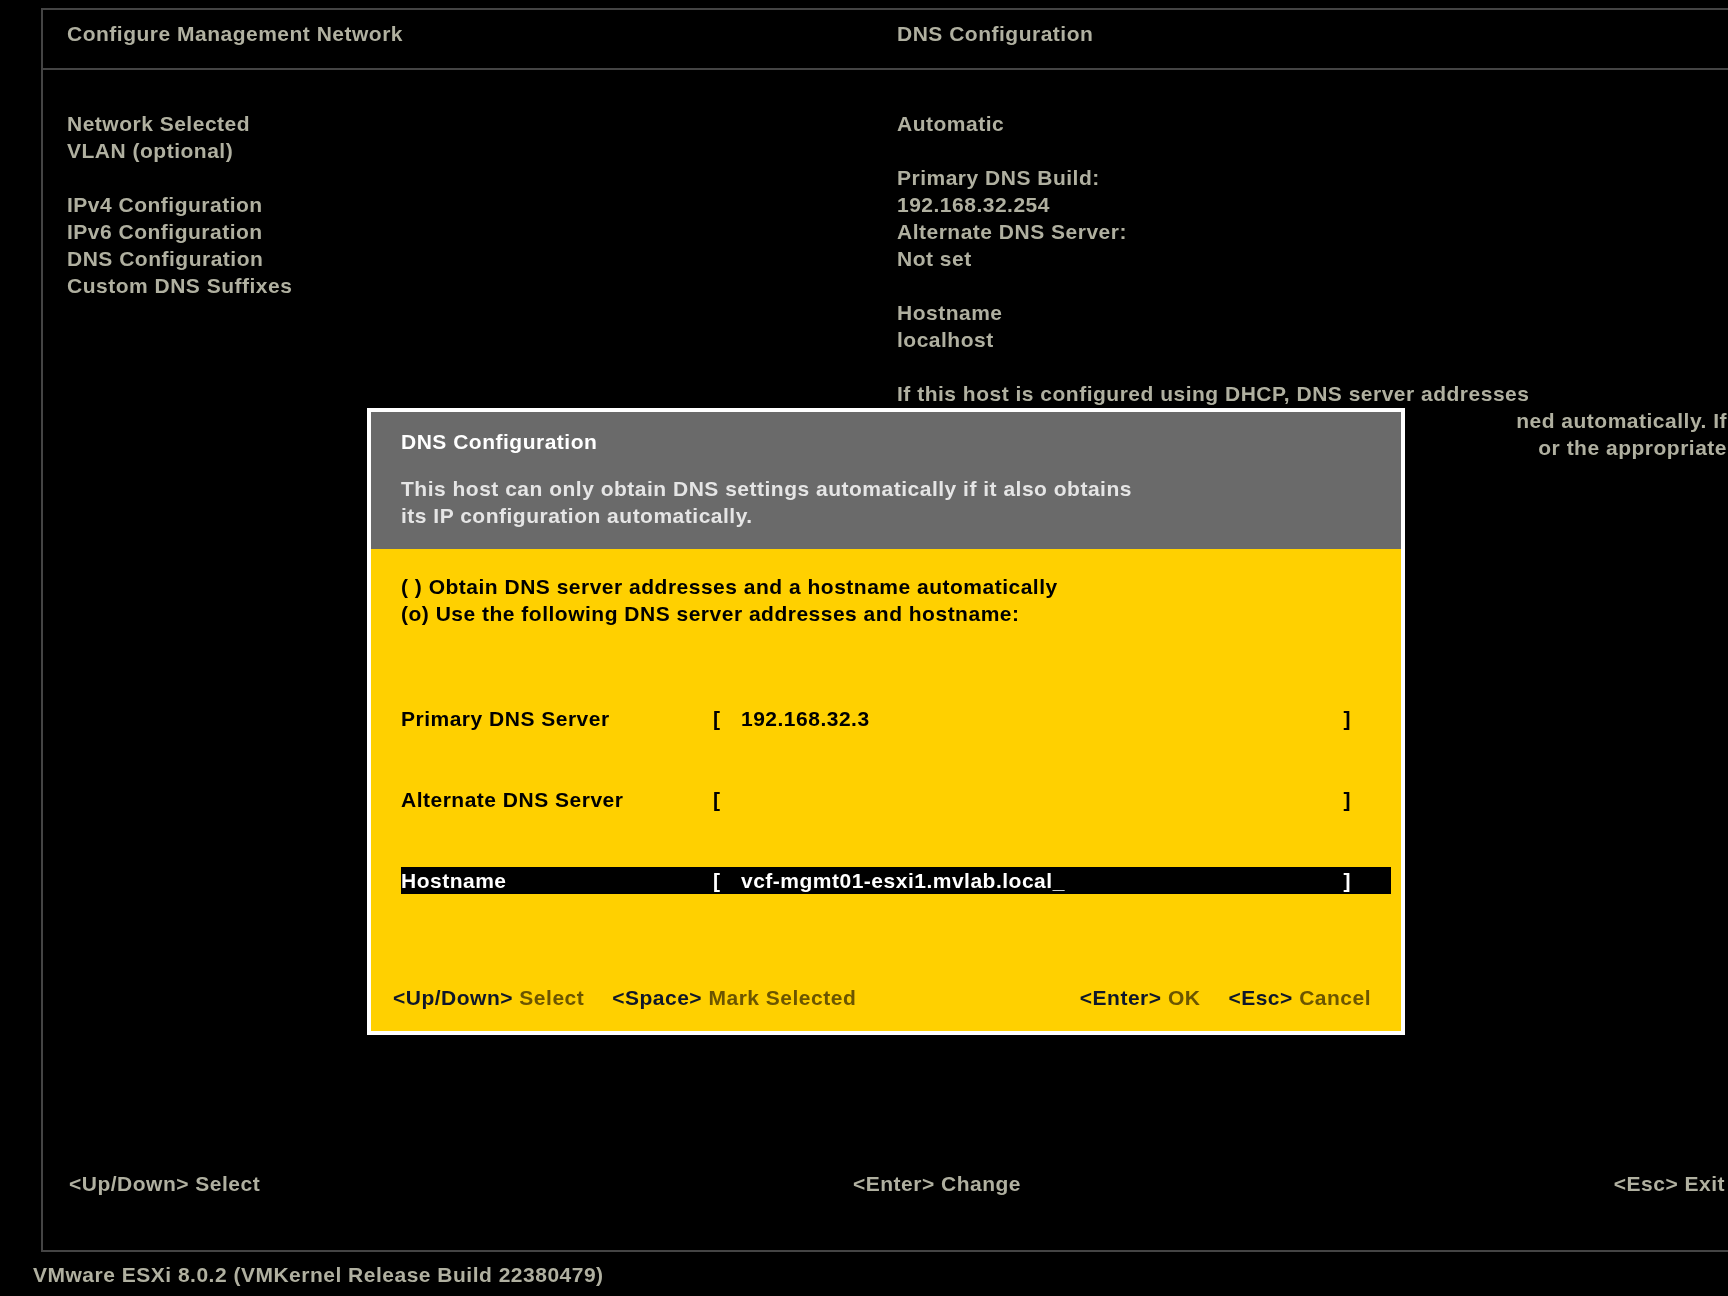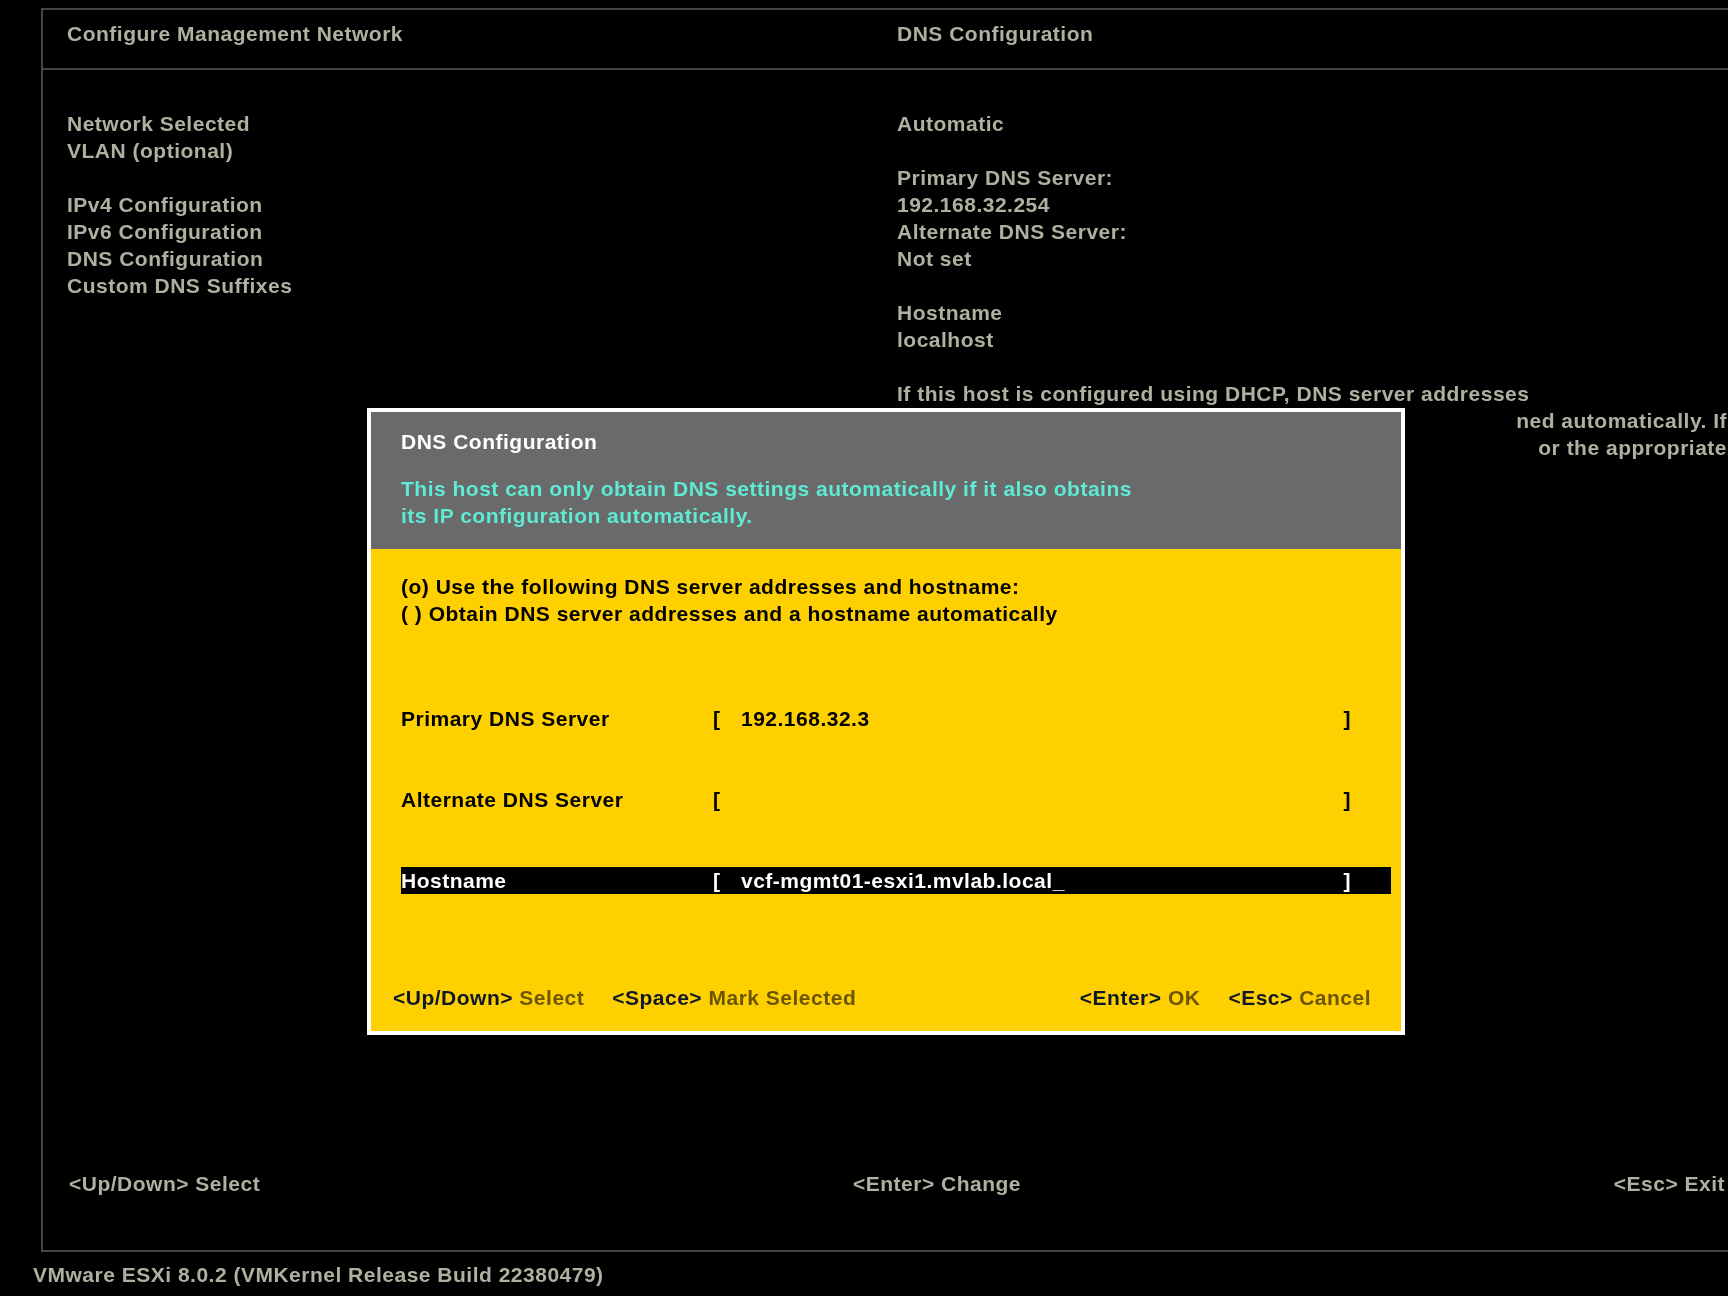--- a/index.html
+++ b/index.html
@@ -73,21 +73,21 @@
     border: 4px solid #fff;
     background: #ffd000;
     color: #000;
   }
   .dlg-hdr {
     background: #6a6a6a;
     color: #eee;
     padding: 16px 30px 20px 30px;
   }
   .dlg-title { color: #fff; margin-bottom: 20px; }
-  .dlg-sub   { color: #5eead4; }
+  .dlg-sub   { color: #e5e5e5; }
   .dlg-body {
     background: #ffd000;
     padding: 24px 10px 24px 30px;
     color: #000;
   }
   .radio-line { white-space: pre; }
   .fields { margin-top: 24px; white-space: pre; font-family: inherit; }
   .row { display: flex; }
   .row.sel { background: #000; color: #fff; }
   .lbl { display: inline-block; width: 312px; }
@@ -132,21 +132,21 @@
           <div>DNS Configuration</div>
           <div>Custom DNS Suffixes</div>
         </div>
       </div>
 
       <div class="info">
         <div class="blk">
           <div>Automatic</div>
         </div>
         <div class="blk">
-          <div>Primary DNS Server:</div>
+          <div>Primary DNS Build:</div>
           <div>192.168.32.254</div>
           <div>Alternate DNS Server:</div>
           <div>Not set</div>
         </div>
         <div class="blk">
           <div>Hostname</div>
           <div>localhost</div>
         </div>
         <div class="blk">
           <div>If this host is configured using DHCP, DNS server addresses</div>
@@ -167,22 +167,22 @@
     </div>
   </div>
 
   <div class="dialog">
     <div class="dlg-hdr">
       <div class="dlg-title">DNS Configuration</div>
       <div class="dlg-sub">This host can only obtain DNS settings automatically if it also obtains</div>
       <div class="dlg-sub">its IP configuration automatically.</div>
     </div>
     <div class="dlg-body">
+      <div class="radio-line">( ) Obtain DNS server addresses and a hostname automatically</div>
       <div class="radio-line">(o) Use the following DNS server addresses and hostname:</div>
-      <div class="radio-line">( ) Obtain DNS server addresses and a hostname automatically</div>
 
       <div class="fields">
         <div class="row">
           <span class="lbl">Primary DNS Server</span>
           <span class="brk">[ </span>
           <span class="val">192.168.32.3</span>
           <span class="brk2">]</span>
         </div>
         <div class="row">
           <span class="lbl">Alternate DNS Server</span>

